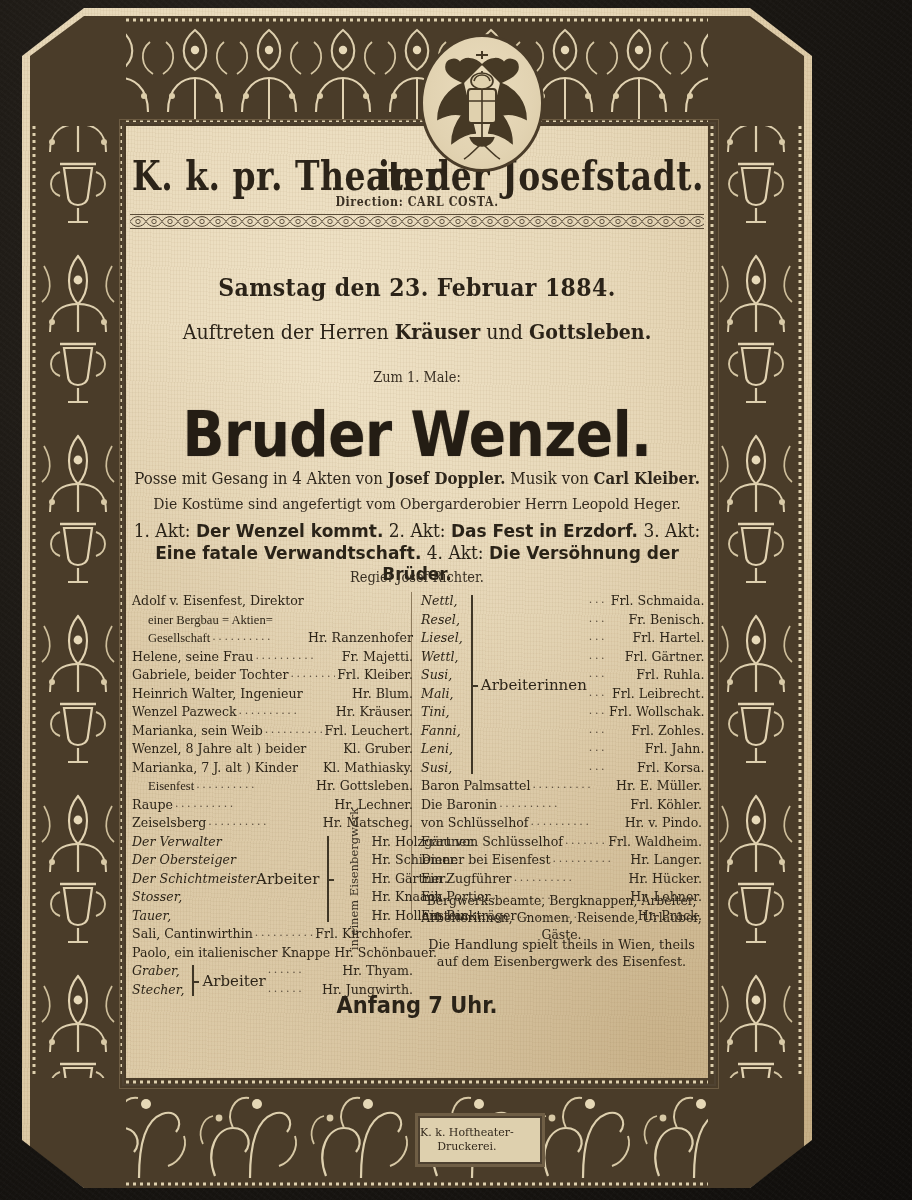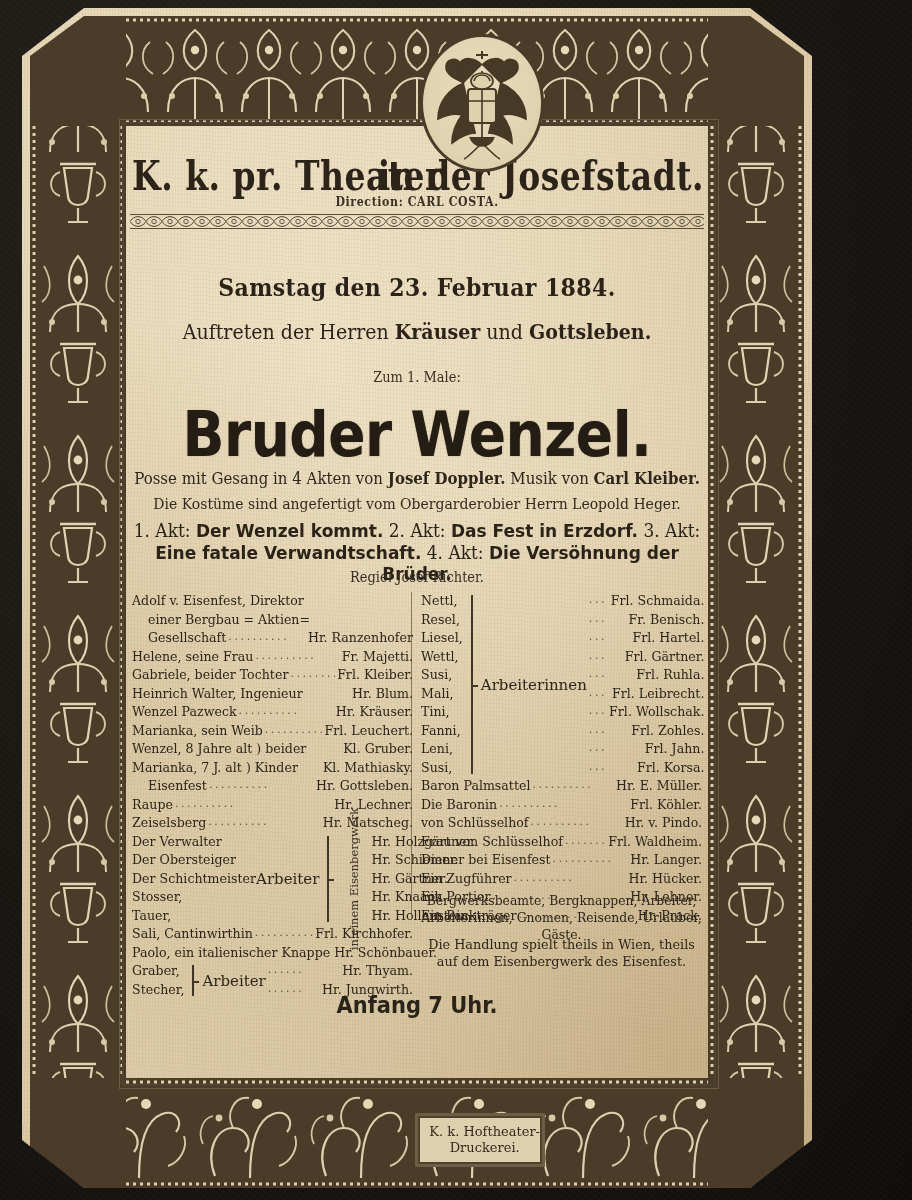--- a/index.html
+++ b/index.html
@@ -164,27 +164,27 @@
   #colRight{left:289px;}
   .crow{
     display:flex;align-items:flex-end;white-space:nowrap;
     line-height:1.47;transform:scaleY(1.05);transform-origin:left center;
   }
   .role{flex:0 0 auto;}
   .lead{flex:1 1 auto;overflow:hidden;margin:0 2px;
     font-size:11px;letter-spacing:2.6px;color:#5e5140;
     transform:translateY(-2px);}
   .actor{flex:0 0 auto;text-align:left;}
-  .contRow .role{padding-left:16px;}
+  .contRow .role{padding-left:16px;font-family:Liberation Serif, serif;}
   .noDots .lead{letter-spacing:0;}
 
   
   .grp{position:relative;display:flex;align-items:stretch;}
   .grpNames{flex:0 0 auto;}
-  .grpNames .gline{line-height:1.47;transform:scaleY(1.05);transform-origin:left center;white-space:nowrap;}
+  .grpNames .gline{line-height:1.47;transform:scaleY(1.05);transform-origin:left center;white-space:nowrap;font-style:italic;}
   .brace{flex:0 0 auto;width:10px;position:relative;margin:0 4px;}
   .brace:before{
     content:"";position:absolute;left:4px;top:3px;bottom:3px;width:2px;background:#3f3626;
   }
   .brace:after{
     content:"";position:absolute;left:4px;top:50%;width:7px;height:2px;background:#3f3626;
   }
   .grpLabel{flex:0 0 auto;display:flex;align-items:center;font-size:15px;}
   .grpActors{flex:1 1 auto;display:flex;flex-direction:column;}
   .grpActors .aline{line-height:1.47;transform:scaleY(1.05);transform-origin:left center;
@@ -213,22 +213,22 @@
     position:absolute;left:0;top:866px;width:582px;text-align:center;
     font-size:21px;font-weight:bold;color:#2a2318;
     font-family:"DejaVu Sans",sans-serif;
     transform:scaleY(1.1);transform-origin:center top;
   }
 
   
   #printer{
     position:absolute;left:396px;top:1108px;width:120px;height:44px;
     background:#ded0ae;border:2px solid #4e4130;
-    display:flex;align-items:center;justify-content:flex-end;text-align:center;
-    font-size:13px;line-height:1.25;color:#33291d;z-index:7;
+    display:flex;align-items:center;justify-content:flex-start;text-align:center;
+    font-size:11px;line-height:1.25;color:#33291d;z-index:7;
     box-shadow:0 0 0 3px #6f5e45;
   }
 </style>
 </head>
 <body>
 
 <div id="board"></div>
 
 <div id="sheet">
   <div id="grain"></div>

